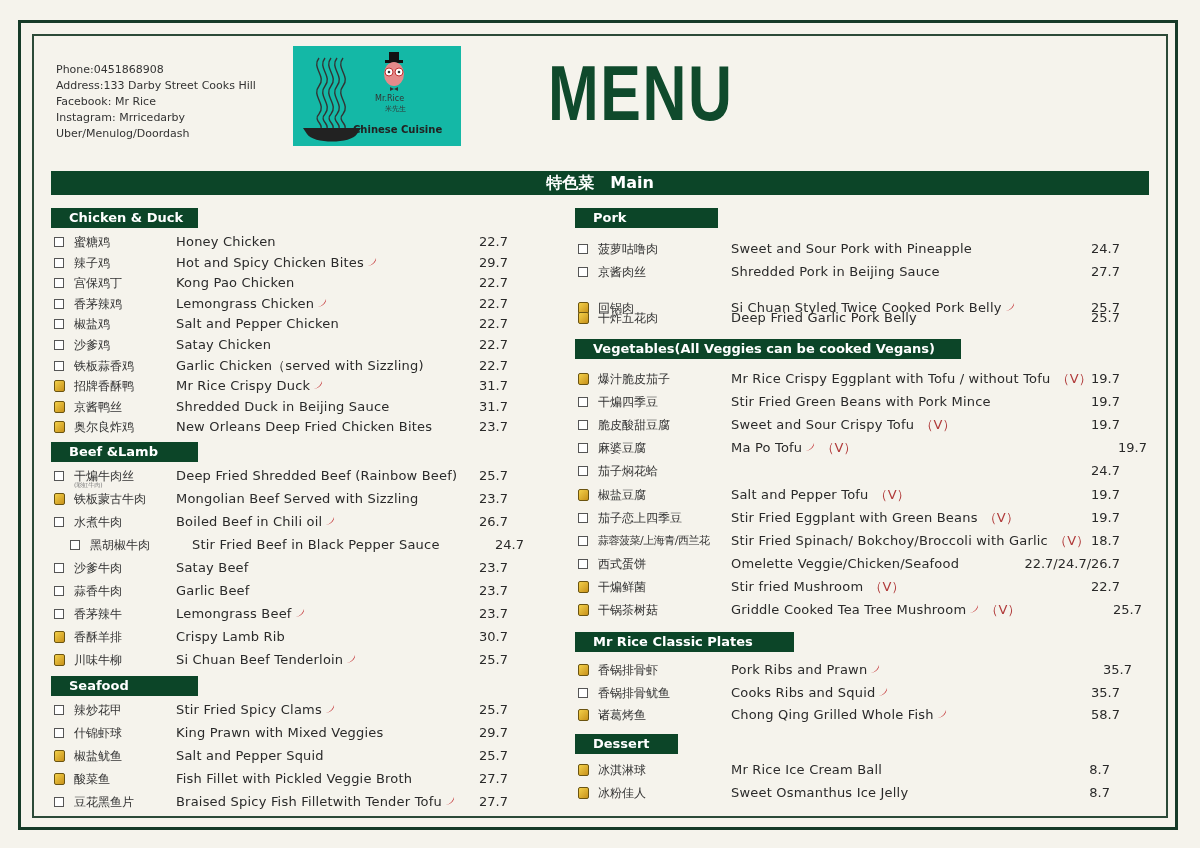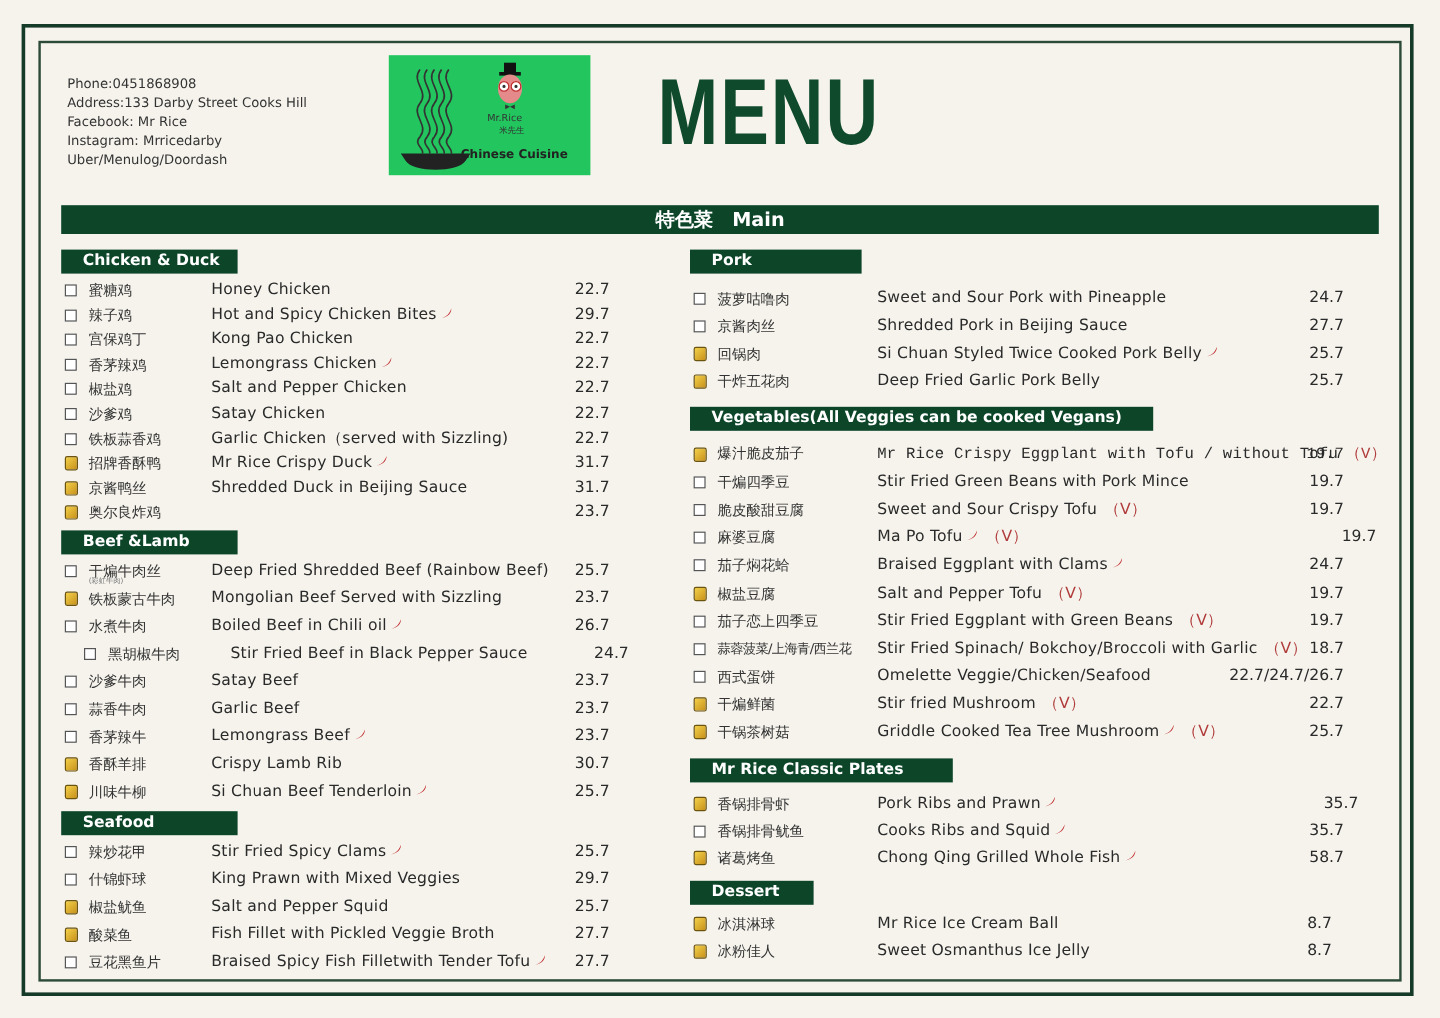--- a/index.html
+++ b/index.html
@@ -13,21 +13,21 @@
   }
   .inner-frame {
     position: absolute; left: 32px; top: 34px; width: 1136px; height: 784px;
     border: 2px solid #2c4a38; box-sizing: border-box;
   }
   .contact {
     position: absolute; left: 56px; top: 62px; font-size: 11px; line-height: 16px; color: #333;
   }
   .contact div { white-space: nowrap; }
   .logo {
-    position: absolute; left: 324px; top: 46px; width: 168px; height: 100px; background: #22c55e;
+    position: absolute; left: 293px; top: 46px; width: 168px; height: 100px; background: #14b8a6;
   }
   .logo .noodle { position: absolute; left: 8px; top: 8px; }
   .logo .mascot { position: absolute; left: 86px; top: 6px; }
   .logo .mrrice { position: absolute; left: 82px; top: 48px; font-size: 8px; color: #333; font-family: "DejaVu Sans", sans-serif; }
   .logo .mrrice-cn { position: absolute; left: 92px; top: 58px; font-size: 7px; color: #333; }
   .logo .cuisine { position: absolute; left: 60px; top: 78px; font-size: 10px; font-weight: bold; color: #222; }
   .menu-title {
     position: absolute; left: 548px; top: 52px; font-family: "Liberation Sans", sans-serif;
     font-size: 78px; font-weight: bold; color: #0f4a2c; letter-spacing: 2px; transform: scaleX(0.78);
     transform-origin: left top; line-height: 82px;
@@ -158,20 +158,21 @@
     </div>
     <div class="row" style="left: 54px; top: 397px; width: 454px;">
       <span class="thumb"></span>
       <span class="cn">京酱鸭丝</span>
       <span class="en" style="left: 122px;"><span>Shredded Duck in Beijing Sauce</span></span>
       <span class="price" style="right: 0px;">31.7</span>
     </div>
     <div class="row" style="left: 54px; top: 417px; width: 454px;">
       <span class="thumb"></span>
       <span class="cn">奥尔良炸鸡</span>
+      <span class="en" style="left: 122px;"><span>New Orleans Deep Fried Chicken Bites</span></span>
       <span class="price" style="right: 0px;">23.7</span>
     </div>
     <div class="section-head" style="left: 51px; top: 442px; width: 147px;">Beef &amp;Lamb</div>
     <div class="row" style="left: 54px; top: 466px; width: 454px;">
       <span class="box"></span>
       <span class="cn">干煸牛肉丝</span>
       <span class="sub-note">(彩虹牛肉)</span>
       <span class="en" style="left: 122px;"><span>Deep Fried Shredded Beef (Rainbow Beef)</span></span>
       <span class="price" style="right: 0px;">25.7</span>
     </div>
@@ -273,36 +274,36 @@
       <span class="cn">菠萝咕噜肉</span>
       <span class="en" style="left: 153px;"><span>Sweet and Sour Pork with Pineapple</span></span>
       <span class="price" style="right: 0px;">24.7</span>
     </div>
     <div class="row" style="left: 578px; top: 262px; width: 542px;">
       <span class="box"></span>
       <span class="cn">京酱肉丝</span>
       <span class="en" style="left: 153px;"><span>Shredded Pork in Beijing Sauce</span></span>
       <span class="price" style="right: 0px;">27.7</span>
     </div>
-    <div class="row" style="left: 578px; top: 285px; width: 542px;">
+    <div class="row" style="left: 578px; top: 298px; width: 542px;">
       <span class="thumb"></span>
       <span class="cn">回锅肉</span>
       <span class="en" style="left: 153px;"><span>Si Chuan Styled Twice Cooked Pork Belly</span><span class="chili" style="font-family: &quot;DejaVu Sans&quot;, sans-serif;"><svg width="10" height="10" viewBox="0 0 10 10">
             <path d="M1 9 C5 8, 8 5, 9 1 C9.5 4, 7 8, 1 9 Z" fill="#c0282b"></path>
           </svg></span></span>
       <span class="price" style="right: 0px;">25.7</span>
     </div>
     <div class="row" style="left: 578px; top: 308px; width: 542px;">
       <span class="thumb"></span>
       <span class="cn">干炸五花肉</span>
       <span class="en" style="left: 153px;"><span>Deep Fried Garlic Pork Belly</span></span>
       <span class="price" style="right: 0px;">25.7</span>
     </div>
     <div class="section-head" style="left: 575px; top: 339px; width: 386px;">Vegetables(All Veggies can be cooked Vegans)</div>
-    <div class="row" style="left: 578px; top: 369px; width: 542px; font-family: Liberation Mono, monospace;">
+    <div class="row" style="left: 578px; top: 369px; width: 542px;">
       <span class="thumb"></span>
       <span class="cn">爆汁脆皮茄子</span>
       <span class="en" style="left: 153px;"><span>Mr Rice Crispy Eggplant with Tofu / without Tofu</span><span class="veg">（V）</span></span>
       <span class="price" style="right: 0px;">19.7</span>
     </div>
     <div class="row" style="left: 578px; top: 392px; width: 542px;">
       <span class="box"></span>
       <span class="cn">干煸四季豆</span>
       <span class="en" style="left: 153px;"><span>Stir Fried Green Beans with Pork Mince</span></span>
       <span class="price" style="right: 0px;">19.7</span>
@@ -317,23 +318,20 @@
       <span class="box"></span>
       <span class="cn">麻婆豆腐</span>
       <span class="en" style="left: 153px;"><span>Ma Po Tofu</span><span class="chili" style="font-family: &quot;DejaVu Sans&quot;, sans-serif;"><svg width="10" height="10" viewBox="0 0 10 10">
             <path d="M1 9 C5 8, 8 5, 9 1 C9.5 4, 7 8, 1 9 Z" fill="#c0282b"></path>
           </svg></span><span class="veg">（V）</span></span>
       <span class="price" style="right: 0px;">19.7</span>
     </div>
     <div class="row" style="left: 578px; top: 461px; width: 542px;">
       <span class="box"></span>
       <span class="cn">茄子焖花蛤</span>
-      <span class="en" style="left: 153px;"><span>Braised Eggplant with Clams</span><span class="chili" style="font-family: &quot;DejaVu Sans&quot;, sans-serif;"><svg width="10" height="10" viewBox="0 0 10 10">
-            <path d="M1 9 C5 8, 8 5, 9 1 C9.5 4, 7 8, 1 9 Z" fill="#c0282b"></path>
-          </svg></span></span>
       <span class="price" style="right: 0px;">24.7</span>
     </div>
     <div class="row" style="left: 578px; top: 485px; width: 542px;">
       <span class="thumb"></span>
       <span class="cn">椒盐豆腐</span>
       <span class="en" style="left: 153px;"><span>Salt and Pepper Tofu</span><span class="veg">（V）</span></span>
       <span class="price" style="right: 0px;">19.7</span>
     </div>
     <div class="row" style="left: 578px; top: 508px; width: 542px;">
       <span class="box"></span>
@@ -352,21 +350,21 @@
       <span class="cn">西式蛋饼</span>
       <span class="en" style="left: 153px;"><span>Omelette Veggie/Chicken/Seafood</span></span>
       <span class="price" style="right: 0px;">22.7/24.7/26.7</span>
     </div>
     <div class="row" style="left: 578px; top: 577px; width: 542px;">
       <span class="thumb"></span>
       <span class="cn">干煸鲜菌</span>
       <span class="en" style="left: 153px;"><span>Stir fried Mushroom</span><span class="veg">（V）</span></span>
       <span class="price" style="right: 0px;">22.7</span>
     </div>
-    <div class="row" style="left: 578px; top: 600px; width: 542px;">
+    <div class="row" style="left: 578px; top: 600px; width: 542px; padding-left: 22px;">
       <span class="thumb"></span>
       <span class="cn">干锅茶树菇</span>
       <span class="en" style="left: 153px;"><span>Griddle Cooked Tea Tree Mushroom</span><span class="chili" style="font-family: &quot;DejaVu Sans&quot;, sans-serif;"><svg width="10" height="10" viewBox="0 0 10 10">
             <path d="M1 9 C5 8, 8 5, 9 1 C9.5 4, 7 8, 1 9 Z" fill="#c0282b"></path>
           </svg></span><span class="veg">（V）</span></span>
       <span class="price" style="right: 0px;">25.7</span>
     </div>
     <div class="section-head" style="left: 575px; top: 632px; width: 219px;">Mr Rice Classic Plates</div>
     <div class="row" style="left: 578px; top: 660px; width: 542px; padding-left: 12px;">
       <span class="thumb"></span>

